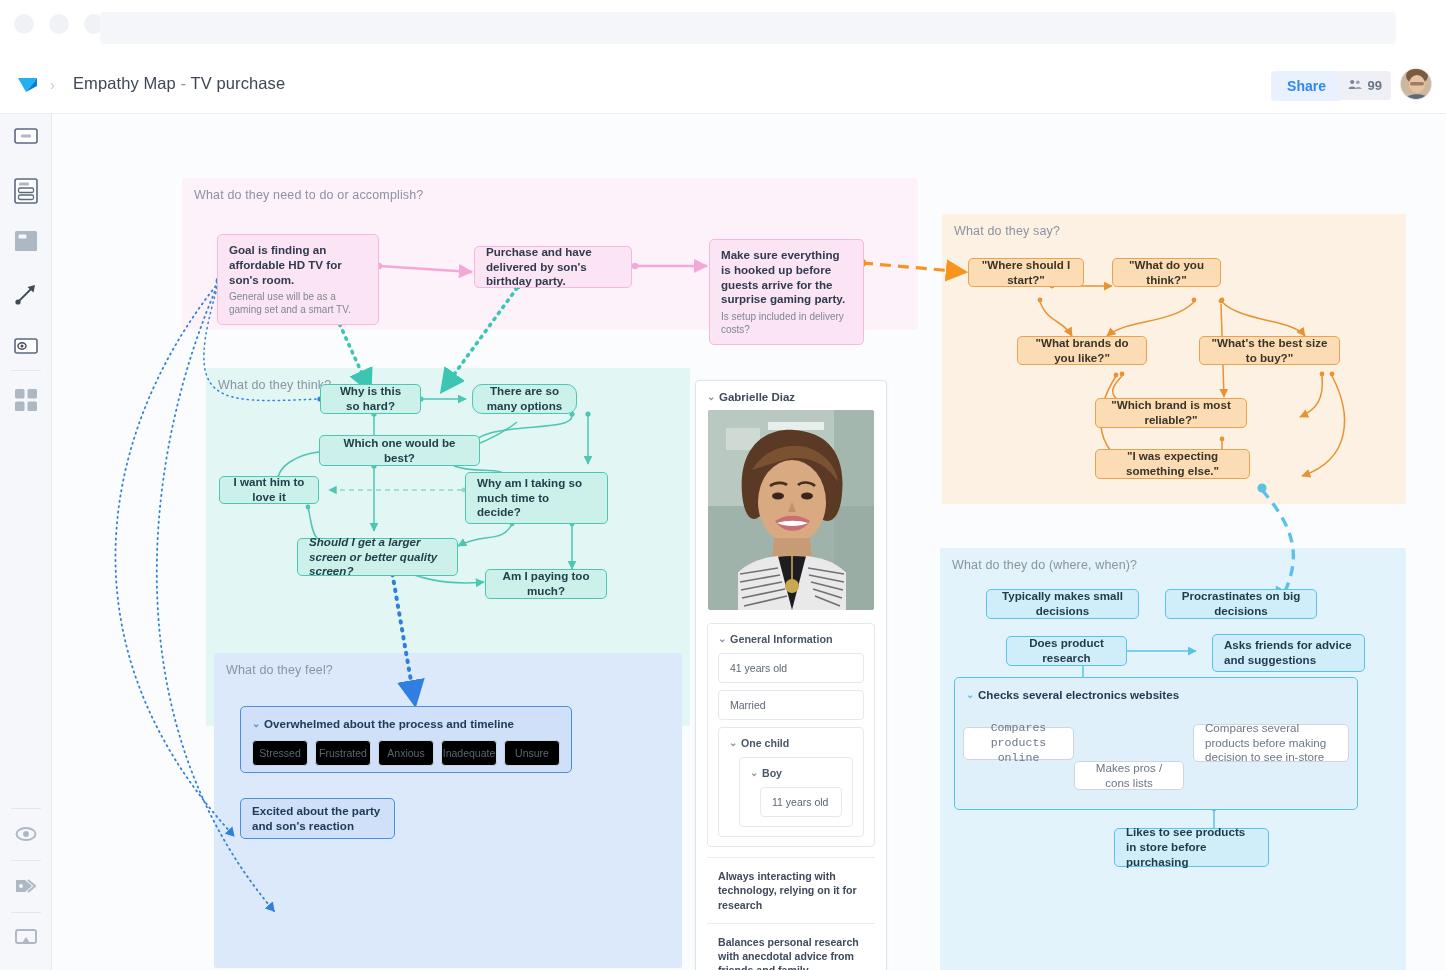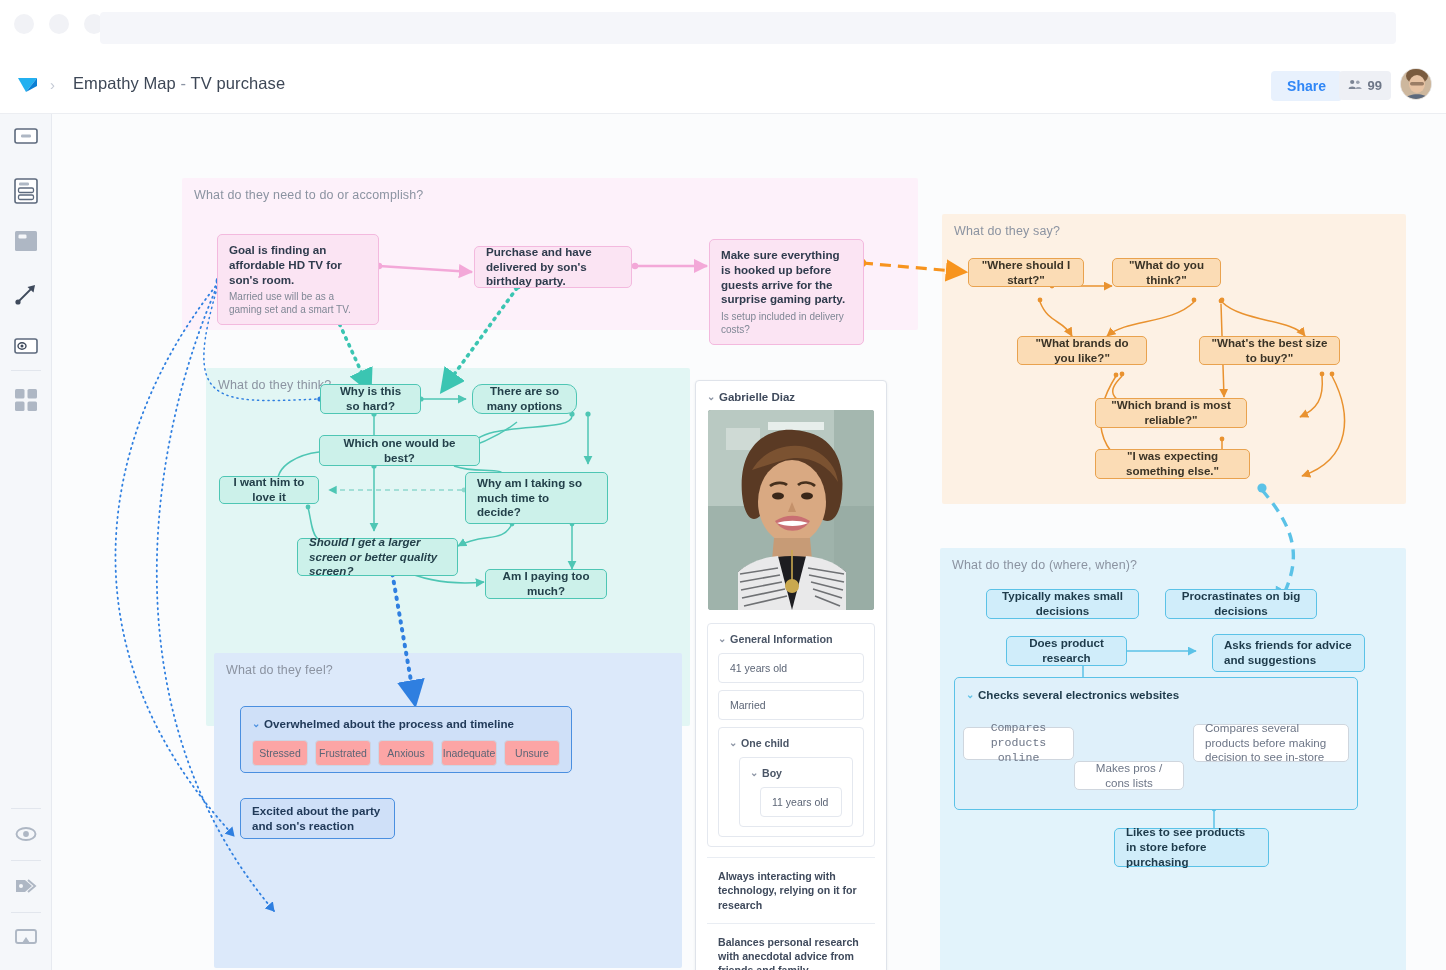--- a/index.html
+++ b/index.html
@@ -110,21 +110,21 @@
   }
 
   
   .feel-group {
     position:absolute; background:#cfe0f8; border:1px solid #4a8fe0;
     border-radius:5px; padding:9px 11px;
   }
   .feel-group .gt { font-size:11.6px; font-weight:bold; color:#213a59; line-height:1.3; }
   .chips { display:flex; gap:7px; margin-top:9px; }
   .chip {
-    background:#fca5a5; border:1px solid #cbd6e4; border-radius:4px;
+    background:#000000; border:1px solid #cbd6e4; border-radius:4px;
     font-size:10.5px; color:#5c6576; padding:6px 0; width:62px; text-align:center;
     cursor:pointer;
   }
 
   
   .do-group {
     position:absolute; background:#dff0fa; border:1px solid #5bc2e7;
     border-radius:5px; padding:9px 11px;
   }
   .do-group .gt { font-size:11.6px; font-weight:bold; color:#1d3a4a; line-height:1.32; }
@@ -417,21 +417,21 @@
 
       <circle cx="1248" cy="650" r="2.4" fill="#5bc2e7"></circle>
       <path d="M1248,650 C1230,672 1215,676 1193,676" stroke="#5bc2e7" stroke-width="1.5" fill="none" marker-end="url(#asky)"></path>
 
       <circle cx="1162" cy="695" r="2.4" fill="#5bc2e7"></circle>
       <path d="M1162,695 L1162,725" stroke="#5bc2e7" stroke-width="1.5" fill="none" marker-end="url(#asky)"></path>
     </svg>
 
     <div class="node n-pink" style="left:165px; top:120px; width:162px; min-height:52px;">
       <div class="nt">Goal is finding an affordable HD TV for son's room.</div>
-      <div class="ns">Married use will be as a gaming set and a smart TV.</div>
+      <div class="ns">General use will be as a gaming set and a smart TV.</div>
     </div>
     <div class="node n-pink" style="left:422px; top:132px; width:158px; height:42px;">
       <div class="nt">Purchase and have delivered by son's birthday party.</div>
     </div>
     <div class="node n-pink" style="left:657px; top:125px; width:155px; min-height:58px;">
       <div class="nt">Make sure everything is hooked up before guests arrive for the surprise gaming party.</div>
       <div class="ns">Is setup included in delivery costs?</div>
     </div>
 
     <div class="node n-teal" style="left:268px; top:270px; width:101px; height:30px; align-items:center;">

